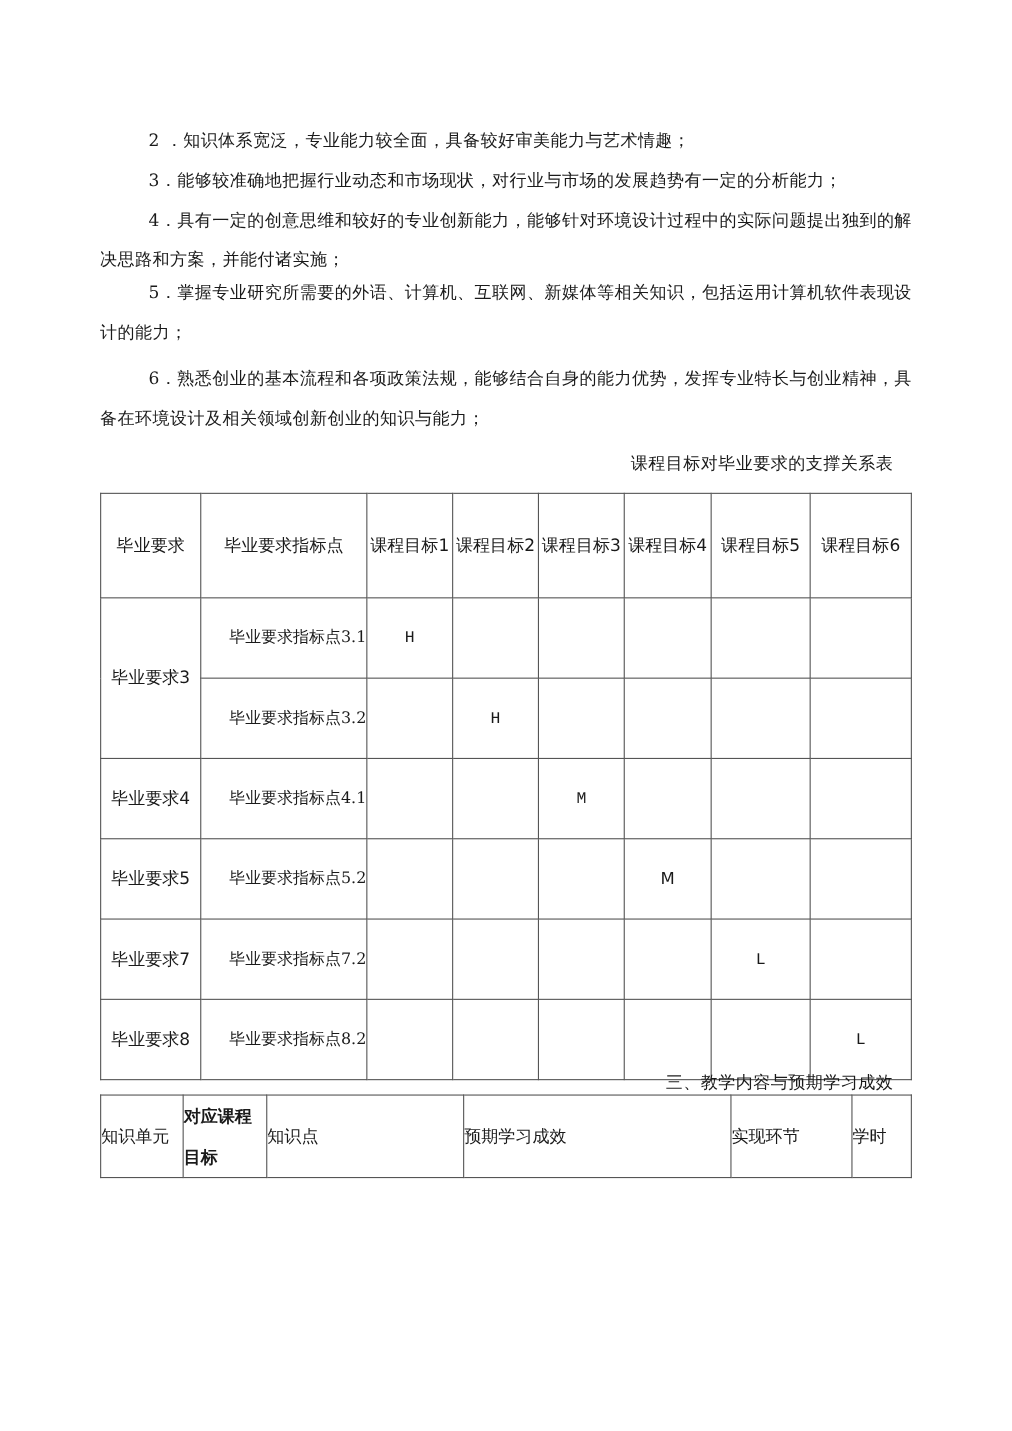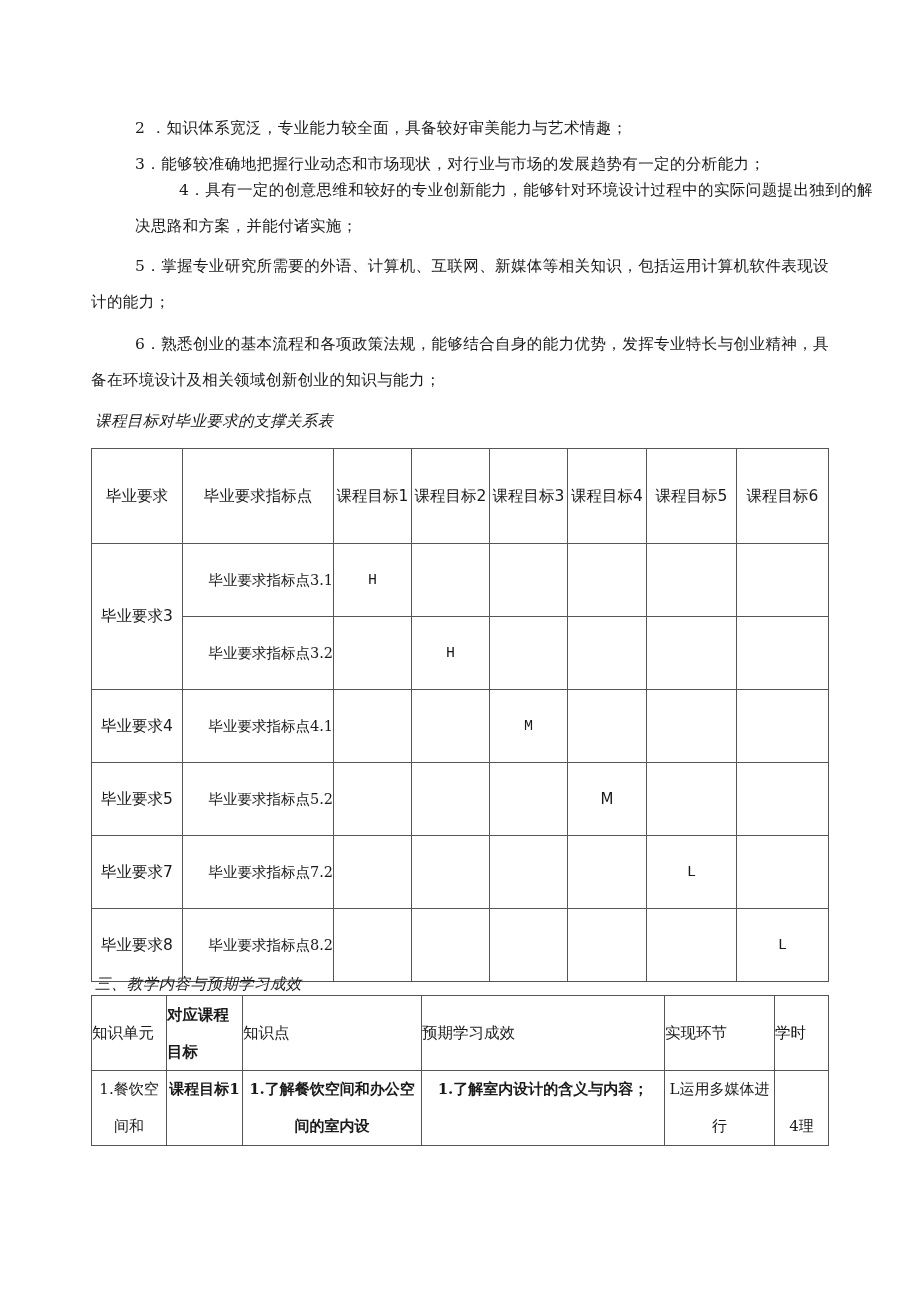--- a/index.html
+++ b/index.html
@@ -8,22 +8,22 @@
     font-family: "DejaVu Serif", "Liberation Serif", serif;
     color: #1a1a1a;
   }
   .para {
     position: absolute; left: 91px; width: 740px;
     font-size: 15.5px; line-height: 36px; letter-spacing: 0.4px;
     margin: 0;
   }
   .indent { text-indent: 44px; }
   .caption {
-    position: absolute; left: 95px; width: 737px; text-align: left;
-    font-size: 15.5px; line-height: 20px; letter-spacing: 0.4px; font-style: italic;
+    position: absolute; left: 75px; width: 737px; text-align: right;
+    font-size: 15.5px; line-height: 20px; letter-spacing: 0.4px;
   }
   table { position: absolute; border-collapse: collapse; table-layout: fixed; }
   td, th {
     border: 1.3px solid #555; padding: 0; font-weight: normal;
     font-size: 15.5px; line-height: 37px; vertical-align: middle;
   }
   #t1 { left: 91px; top: 448px; width: 737px; }
   #t1 th { height: 94px; text-align: center; font-family: "DejaVu Sans", "Liberation Sans", sans-serif; }
   #t1 td { height: 72px; }
   #t1 td.req { text-align: center; font-family: "DejaVu Sans", "Liberation Sans", sans-serif; }
@@ -35,21 +35,21 @@
   #t2 td { height: 72px; vertical-align: top; font-size: 15px; }
   .left { text-align: center; font-weight: bold; }
   .center { text-align: center; }
   .bottom { vertical-align: bottom !important; }
 </style>
 </head>
 <body>
 
 <p class="para indent" style="top:110px;">2 ．知识体系宽泛，专业能力较全面，具备较好审美能力与艺术情趣；</p>
 <p class="para indent" style="top:146px;">3．能够较准确地把握行业动态和市场现状，对行业与市场的发展趋势有一定的分析能力；</p>
-<p class="para indent" style="top:172px;margin-left:44px;">4．具有一定的创意思维和较好的专业创新能力，能够针对环境设计过程中的实际问题提出独到的解决思路和方案，并能付诸实施；</p>
+<p class="para indent" style="top:182px;">4．具有一定的创意思维和较好的专业创新能力，能够针对环境设计过程中的实际问题提出独到的解决思路和方案，并能付诸实施；</p>
 <p class="para indent" style="top:248px;">5．掌握专业研究所需要的外语、计算机、互联网、新媒体等相关知识，包括运用计算机软件表现设计的能力；</p>
 <p class="para indent" style="top:326px;">6．熟悉创业的基本流程和各项政策法规，能够结合自身的能力优势，发挥专业特长与创业精神，具备在环境设计及相关领域创新创业的知识与能力；</p>
 
 <div class="caption" style="top:411px;">课程目标对毕业要求的支撑关系表</div>
 
 <table id="t1">
   <colgroup>
     <col style="width:91px">
       <col style="width:151px">
       <col style="width:78px">
@@ -145,22 +145,14 @@
   </colgroup>
   <tbody>
       <tr>
     <th>知识单元</th>
     <th class="left">对应课程目标</th>
     <th>知识点</th>
     <th>预期学习成效</th>
     <th>实现环节</th>
     <th>学时</th>
   </tr>
-  <tr>
-    <td class="center">1.餐饮空间和</td>
-    <td class="left">课程目标1</td>
-    <td class="left">1.了解餐饮空间和办公空间的室内设</td>
-    <td class="left">1.了解室内设计的含义与内容；</td>
-    <td class="center">L运用多媒体进行</td>
-    <td class="center bottom">4理</td>
-  </tr>
 </tbody>
   </table>
 
 </body></html>

